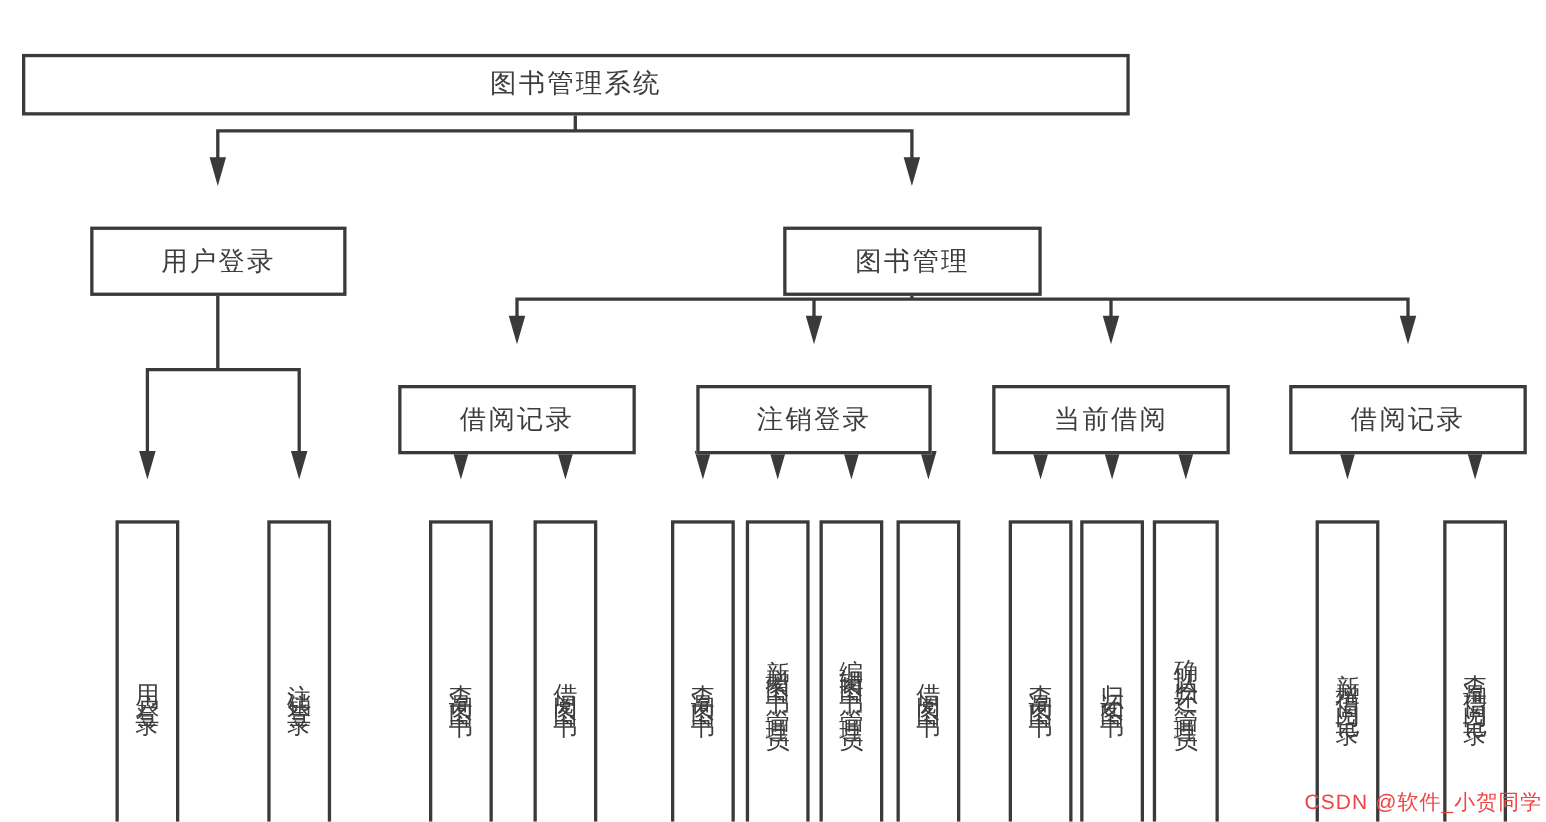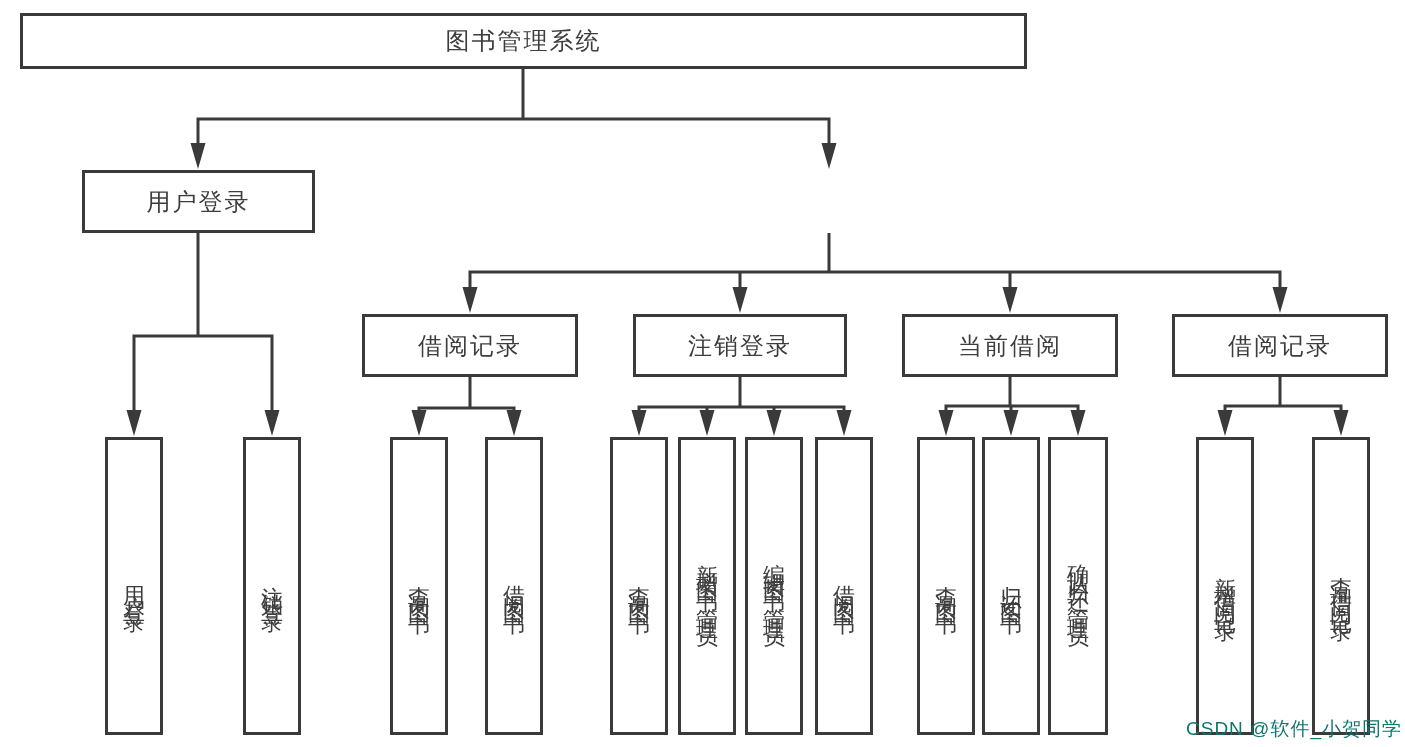--- a/index.html
+++ b/index.html
@@ -20,20 +20,21 @@
   .node {
     position: absolute;
     box-sizing: border-box;
     background: #ffffff;
     border: 3px solid #3a3a3a;
     display: flex;
     align-items: center;
     justify-content: center;
     z-index: 1;
     color: #3d3d3d;
+    margin-top: 36px;
   }
   .hbox span {
     font-size: 24px;
     letter-spacing: 2px;
     white-space: nowrap;
     line-height: 1;
   }
   .vbox span {
     writing-mode: vertical-rl;
     text-orientation: mixed;
@@ -41,21 +42,21 @@
     letter-spacing: 9px;
     line-height: 1;
     white-space: nowrap;
   }
   .watermark {
     position: absolute;
     left: 1186px;
     top: 716px;
     z-index: 3;
     font-size: 19px;
-    color: #0f766e;
+    color: #ef4444;
     letter-spacing: 1px;
     white-space: nowrap;
   }
 </style>
 </head>
 <body>
 
 <div id="stage">
 
   <svg id="connectors" viewBox="0 0 1405 747" xmlns="http://www.w3.org/2000/svg">
@@ -88,20 +89,23 @@
       M1217.5 410 L1232.5 410 L1225 436 Z
       M1333.5 410 L1348.5 410 L1341 436 Z"></path>
   </svg>
 
   <div class="node hbox" style="left:20px;top:13px;width:1007px;height:56px">
     <span>图书管理系统</span>
   </div>
 
   <div class="node hbox" style="left:82px;top:170px;width:233px;height:63px">
     <span>用户登录</span>
+  </div>
+  <div class="node hbox" style="left:712px;top:170px;width:235px;height:63px">
+    <span>图书管理</span>
   </div>
 
   <div class="node hbox" style="left:362px;top:314px;width:216px;height:63px">
     <span>借阅记录</span>
   </div>
   <div class="node hbox" style="left:633px;top:314px;width:214px;height:63px">
     <span>注销登录</span>
   </div>
   <div class="node hbox" style="left:902px;top:314px;width:216px;height:63px">
     <span>当前借阅</span>

